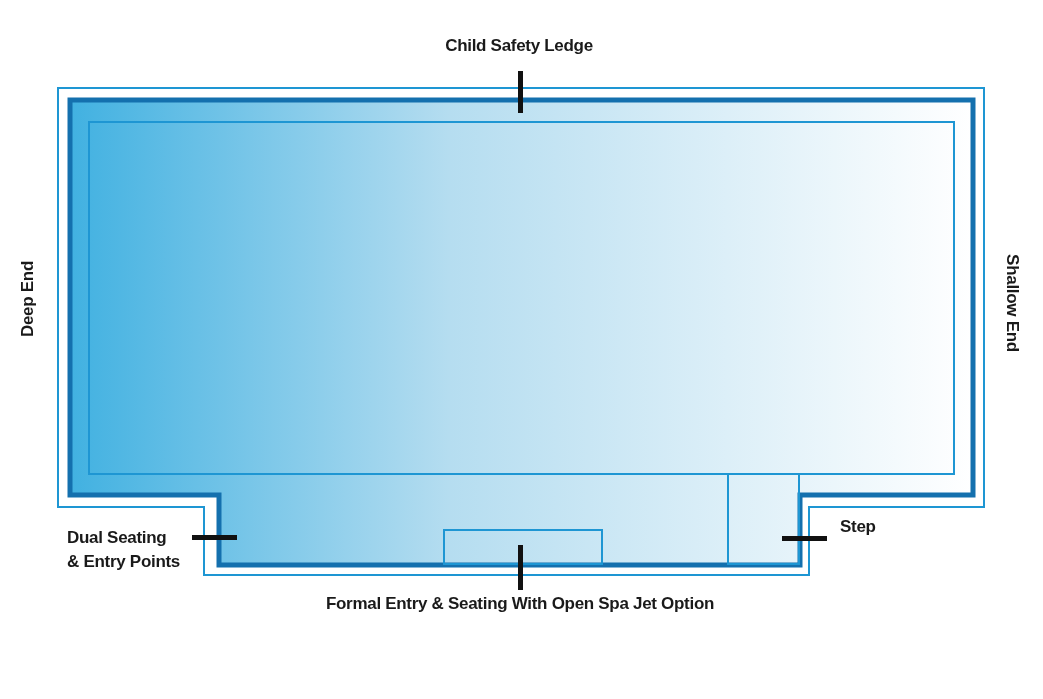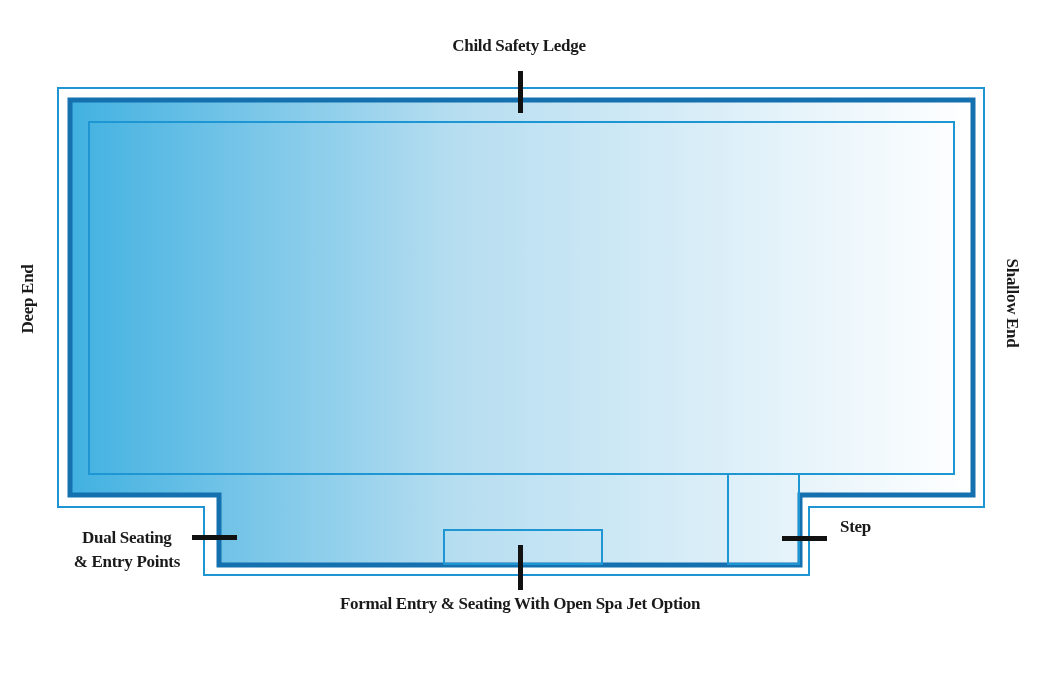--- a/index.html
+++ b/index.html
@@ -6,21 +6,21 @@
     margin: 0;
     padding: 0;
     background: #ffffff;
   }
   .canvas {
     position: relative;
     width: 1043px;
     height: 699px;
     background: #ffffff;
     overflow: hidden;
-    font-family: Liberation Serif, serif;
+    font-family: Liberation Sans, sans-serif;
   }
   .pool-svg {
     position: absolute;
     left: 0;
     top: 0;
   }
   .label {
     position: absolute;
     font-weight: bold;
     font-size: 17px;
@@ -40,21 +40,21 @@
     transform: translate(-50%, -50%) rotate(-90deg);
   }
   .label-right {
     left: 1012px;
     top: 303px;
     transform: translate(-50%, -50%) rotate(90deg);
   }
   .label-dual {
     right: 863px;
     top: 526px;
-    text-align: center;
+    text-align: left;
     line-height: 24px;
   }
   .label-step {
     left: 840px;
     top: 517px;
   }
   .label-formal {
     left: 520px;
     top: 594px;
     transform: translateX(-50%);

